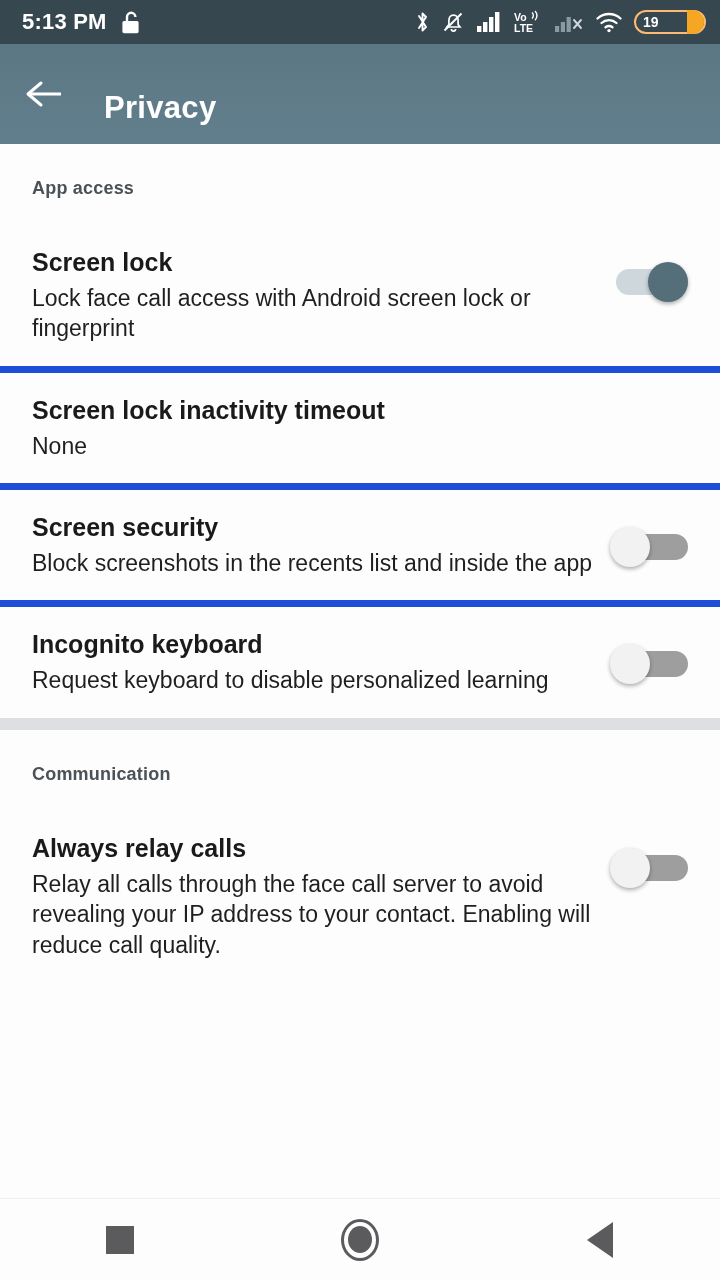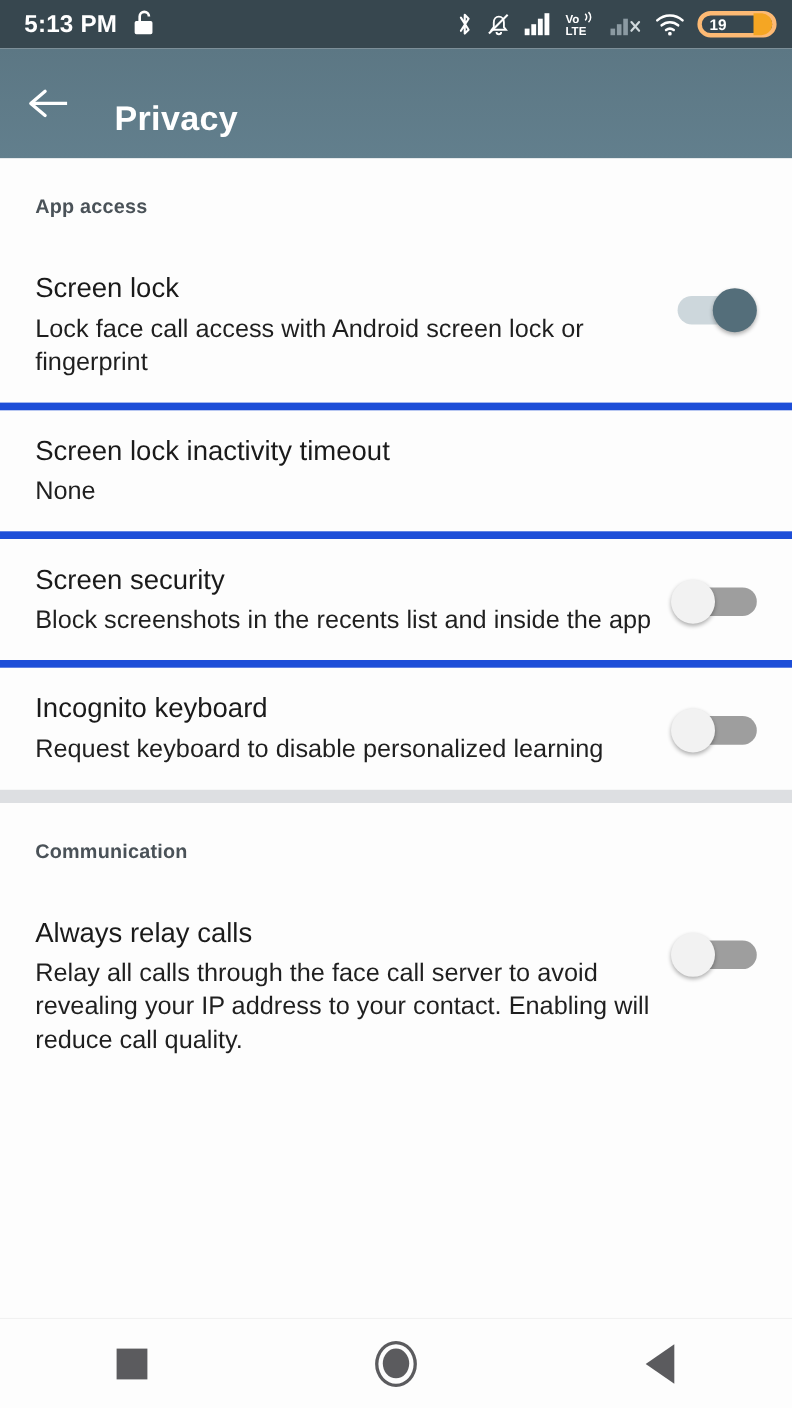--- a/index.html
+++ b/index.html
@@ -10,28 +10,28 @@
     overflow:hidden;
   }
   #screen { width:720px; height:1280px; position:relative; display:flex; flex-direction:column; background:#fdfdfd; }
 
   
   .statusbar {
     height:44px; background:#37474f; flex:0 0 44px;
     display:flex; align-items:center; justify-content:space-between;
     padding:0 14px 0 22px; color:#ffffff;
   }
-  .status-left { display:flex; align-items:flex-start; gap:14px; }
+  .status-left { display:flex; align-items:flex-end; gap:14px; }
   .clock { font-size:22px; font-weight:bold; letter-spacing:.2px; color:#fff; }
   .status-right { display:flex; align-items:center; gap:11px; }
   .sb-icon { display:flex; align-items:center; justify-content:center; }
 
   .battery {
     display:flex; align-items:center; justify-content:flex-start;
-    width:72px; height:24px; border:4px solid #fdba74; border-radius:12px;
+    width:72px; height:24px; border:2px solid #fdba74; border-radius:12px;
     position:relative; padding-left:7px;
   }
   .battery .lvl { font-size:14px; font-weight:bold; color:#fff; line-height:1; }
   .battery .fill {
     position:absolute; right:0px; top:-2px; bottom:-2px; width:17px;
     background:#f5a623; border-radius:0 12px 12px 0;
   }
 
   
   .appbar {
@@ -52,21 +52,21 @@
   .section-gap { height:12px; background:#dddfe2; }
 
   .row {
     display:flex; align-items:flex-start; justify-content:space-between;
     padding:22px 26px 22px 32px;
     border-top:7px solid #1d4ed8;
     background:#fdfdfd; cursor:pointer;
   }
   .row.no-border { border-top:none; }
   .row-text { flex:1 1 auto; padding-right:16px; }
-  .row-title { font-size:25px; color:#1a1a1a; line-height:1.2; font-weight:normal; }
+  .row-title { font-size:25px; color:#1a1a1a; line-height:1.2; font-weight:bold; }
   .row-sub { font-size:23px; color:#1f1f1f; line-height:1.32; margin-top:6px; }
 
   
   .toggle { flex:0 0 auto; width:84px; height:48px; position:relative; margin-top:10px; cursor:pointer; }
   .toggle .track {
     position:absolute; left:6px; top:12px; width:72px; height:26px; border-radius:13px;
   }
   .toggle .thumb {
     position:absolute; top:5px; width:40px; height:40px; border-radius:50%;
   }

